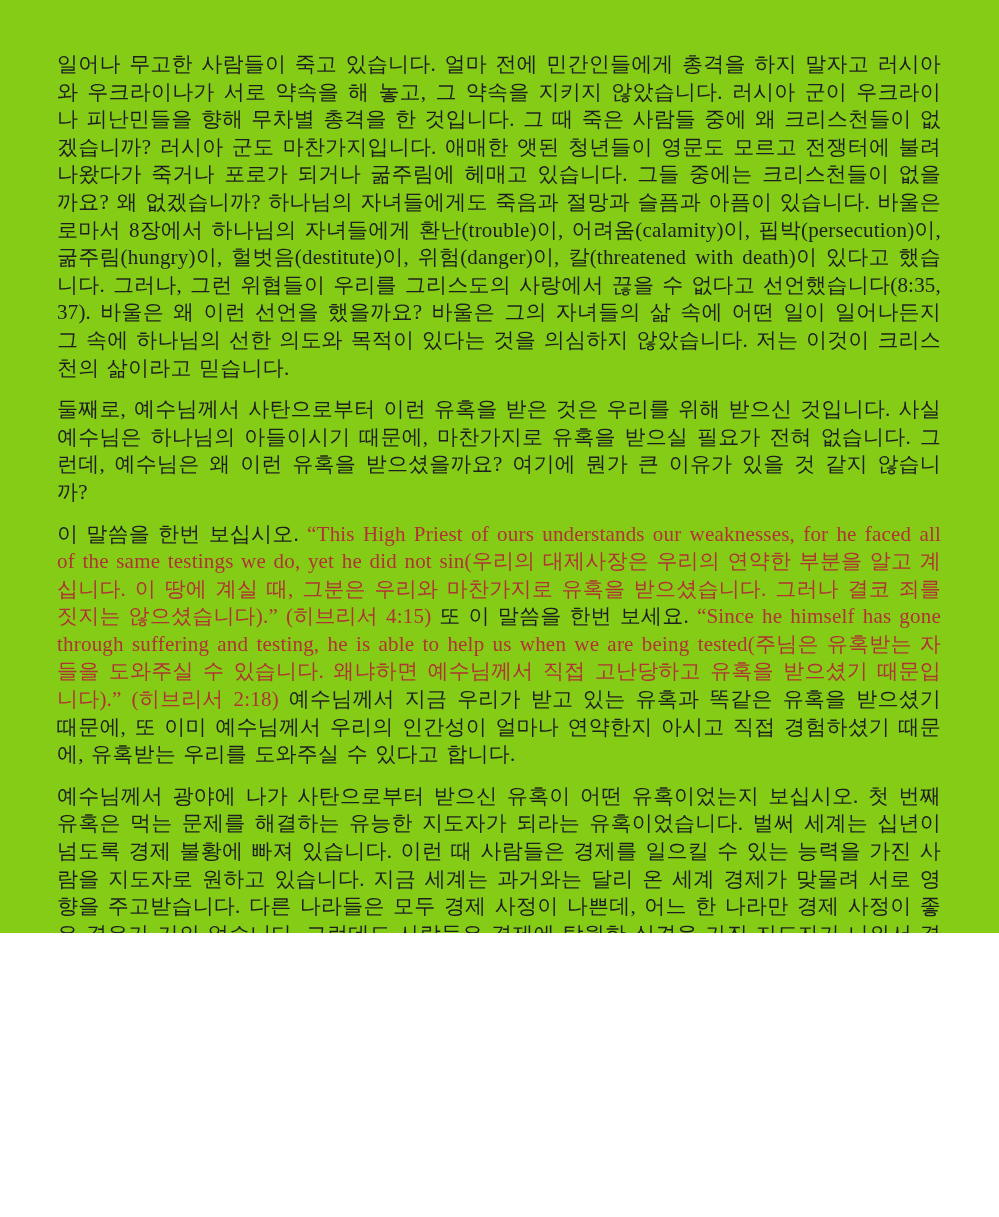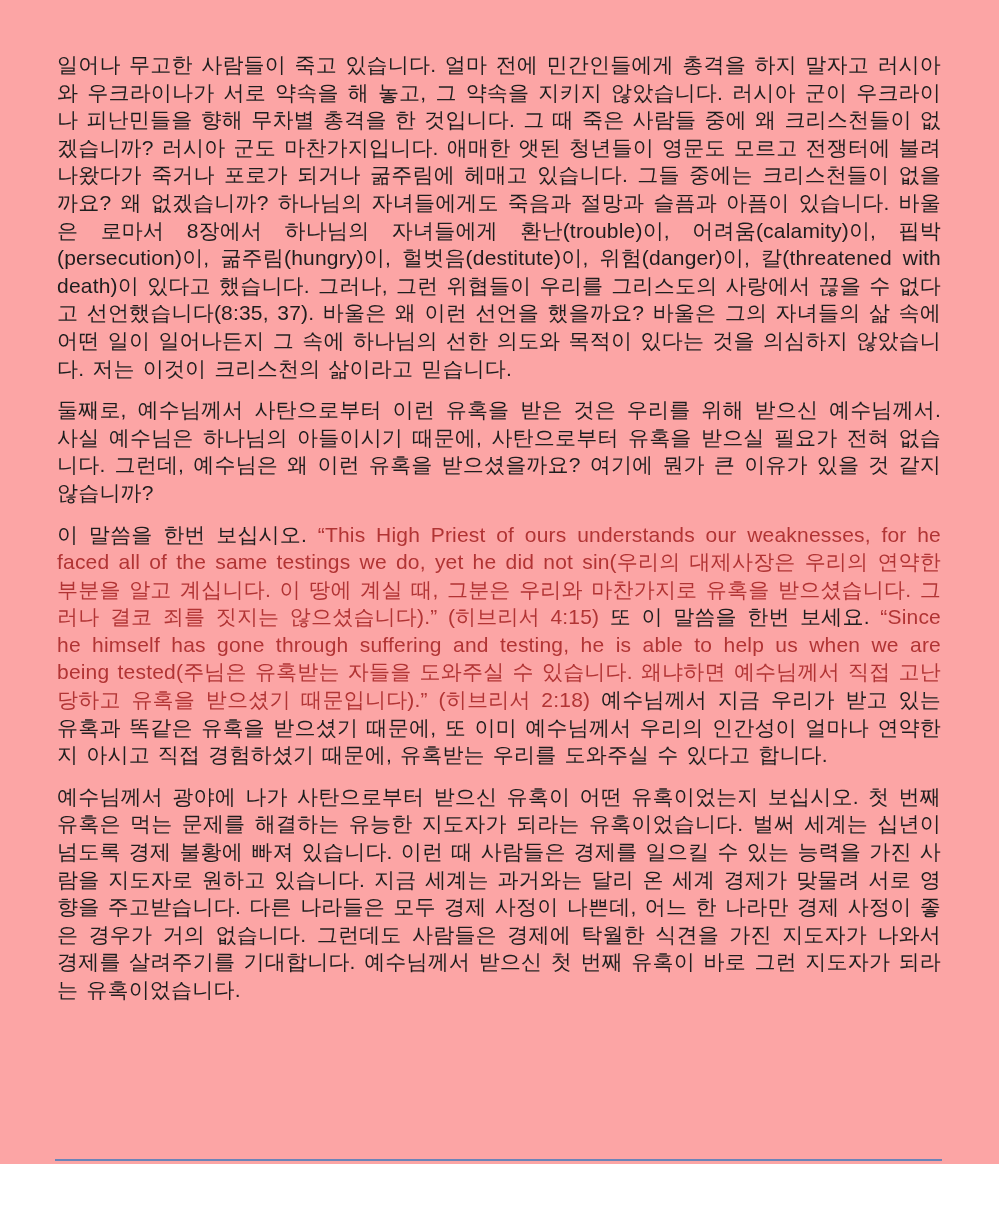--- a/index.html
+++ b/index.html
@@ -3,24 +3,24 @@
 <meta charset="utf-8">
 <style>
   html, body {
     margin: 0;
     padding: 0;
     background: #ffffff;
   }
   .page {
     position: relative;
     width: 999px;
-    height: 1164px;
-    background: #fca5a5;
+    height: 933px;
+    background: #84cc16;
     overflow: hidden;
-    font-family: Liberation Sans, sans-serif;
+    font-family: Liberation Serif, serif;
     color: #1e1e1e;
   }
   .body-text {
     position: absolute;
     left: 57px;
     top: 51px;
     width: 884px;
     font-size: 21px;
     line-height: 27.6px;
     text-align: justify;
@@ -58,20 +58,20 @@
     color: #33518f;
     font-size: 22px;
   }
 </style>
 </head>
 <body>
 
 <div class="page">
   <div class="body-text">
       <p class="para"><span class="run">일어나 무고한 사람들이 죽고 있습니다. 얼마 전에 민간인들에게 총격을 하지 말자고 러시아와 우크라이나가 서로 약속을 해 놓고, 그 약속을 지키지 않았습니다. 러시아 군이 우크라이나 피난민들을 향해 무차별 총격을 한 것입니다. 그 때 죽은 사람들 중에 왜 크리스천들이 없겠습니까? 러시아 군도 마찬가지입니다. 애매한 앳된 청년들이 영문도 모르고 전쟁터에 불려 나왔다가 죽거나 포로가 되거나 굶주림에 헤매고 있습니다. 그들 중에는 크리스천들이 없을까요? 왜 없겠습니까? 하나님의 자녀들에게도 죽음과 절망과 슬픔과 아픔이 있습니다. 바울은 로마서 8장에서 하나님의 자녀들에게 환난(trouble)이, 어려움(calamity)이, 핍박(persecution)이, 굶주림(hungry)이, 헐벗음(destitute)이, 위험(danger)이, 칼(threatened with death)이 있다고 했습니다. 그러나, 그런 위협들이 우리를 그리스도의 사랑에서 끊을 수 없다고 선언했습니다(8:35, 37). 바울은 왜 이런 선언을 했을까요? 바울은 그의 자녀들의 삶 속에 어떤 일이 일어나든지 그 속에 하나님의 선한 의도와 목적이 있다는 것을 의심하지 않았습니다. 저는 이것이 크리스천의 삶이라고 믿습니다.</span></p>
-      <p class="para"><span class="run">둘째로, 예수님께서 사탄으로부터 이런 유혹을 받은 것은 우리를 위해 받으신 예수님께서. 사실 예수님은 하나님의 아들이시기 때문에, 사탄으로부터 유혹을 받으실 필요가 전혀 없습니다. 그런데, 예수님은 왜 이런 유혹을 받으셨을까요? 여기에 뭔가 큰 이유가 있을 것 같지 않습니까?</span></p>
+      <p class="para"><span class="run">둘째로, 예수님께서 사탄으로부터 이런 유혹을 받은 것은 우리를 위해 받으신 것입니다. 사실 예수님은 하나님의 아들이시기 때문에, 마찬가지로 유혹을 받으실 필요가 전혀 없습니다. 그런데, 예수님은 왜 이런 유혹을 받으셨을까요? 여기에 뭔가 큰 이유가 있을 것 같지 않습니까?</span></p>
       <p class="para"><span class="run">이 말씀을 한번 보십시오. </span><span class="run red">“This High Priest of ours understands our weaknesses, for he faced all of the same testings we do, yet he did not sin(우리의 대제사장은 우리의 연약한 부분을 알고 계십니다. 이 땅에 계실 때, 그분은 우리와 마찬가지로 유혹을 받으셨습니다. 그러나 결코 죄를 짓지는 않으셨습니다).” (히브리서 4:15)</span><span class="run"> 또 이 말씀을 한번 보세요. </span><span class="run red">“Since he himself has gone through suffering and testing, he is able to help us when we are being tested(주님은 유혹받는 자들을 도와주실 수 있습니다. 왜냐하면 예수님께서 직접 고난당하고 유혹을 받으셨기 때문입니다).” (히브리서 2:18)</span><span class="run"> 예수님께서 지금 우리가 받고 있는 유혹과 똑같은 유혹을 받으셨기 때문에, 또 이미 예수님께서 우리의 인간성이 얼마나 연약한지 아시고 직접 경험하셨기 때문에, 유혹받는 우리를 도와주실 수 있다고 합니다.</span></p>
       <p class="para"><span class="run">예수님께서 광야에 나가 사탄으로부터 받으신 유혹이 어떤 유혹이었는지 보십시오. 첫 번째 유혹은 먹는 문제를 해결하는 유능한 지도자가 되라는 유혹이었습니다. 벌써 세계는 십년이 넘도록 경제 불황에 빠져 있습니다. 이런 때 사람들은 경제를 일으킬 수 있는 능력을 가진 사람을 지도자로 원하고 있습니다. 지금 세계는 과거와는 달리 온 세계 경제가 맞물려 서로 영향을 주고받습니다. 다른 나라들은 모두 경제 사정이 나쁜데, 어느 한 나라만 경제 사정이 좋은 경우가 거의 없습니다. 그런데도 사람들은 경제에 탁월한 식견을 가진 지도자가 나와서 경제를 살려주기를 기대합니다. 예수님께서 받으신 첫 번째 유혹이 바로 그런 지도자가 되라는 유혹이었습니다.</span></p>
     </div>
   <div class="footer-rule"></div>
   <div class="church-name">케임브리지한인교회</div>
   <div class="page-number">3</div>
 </div>
 
 </body></html>

